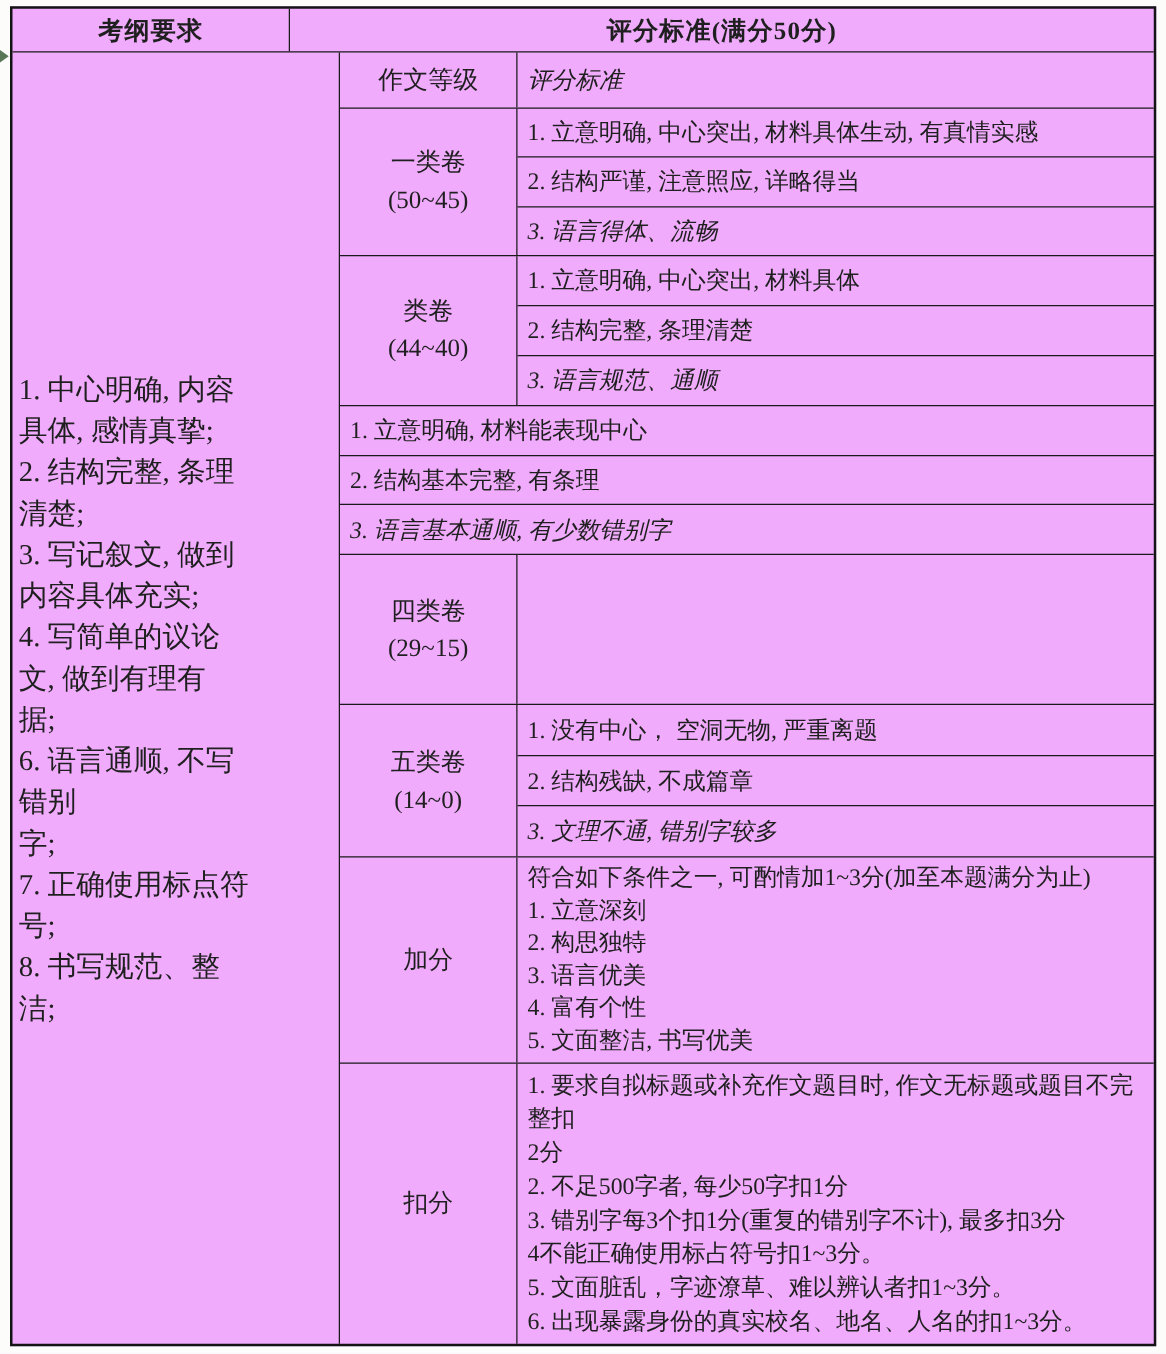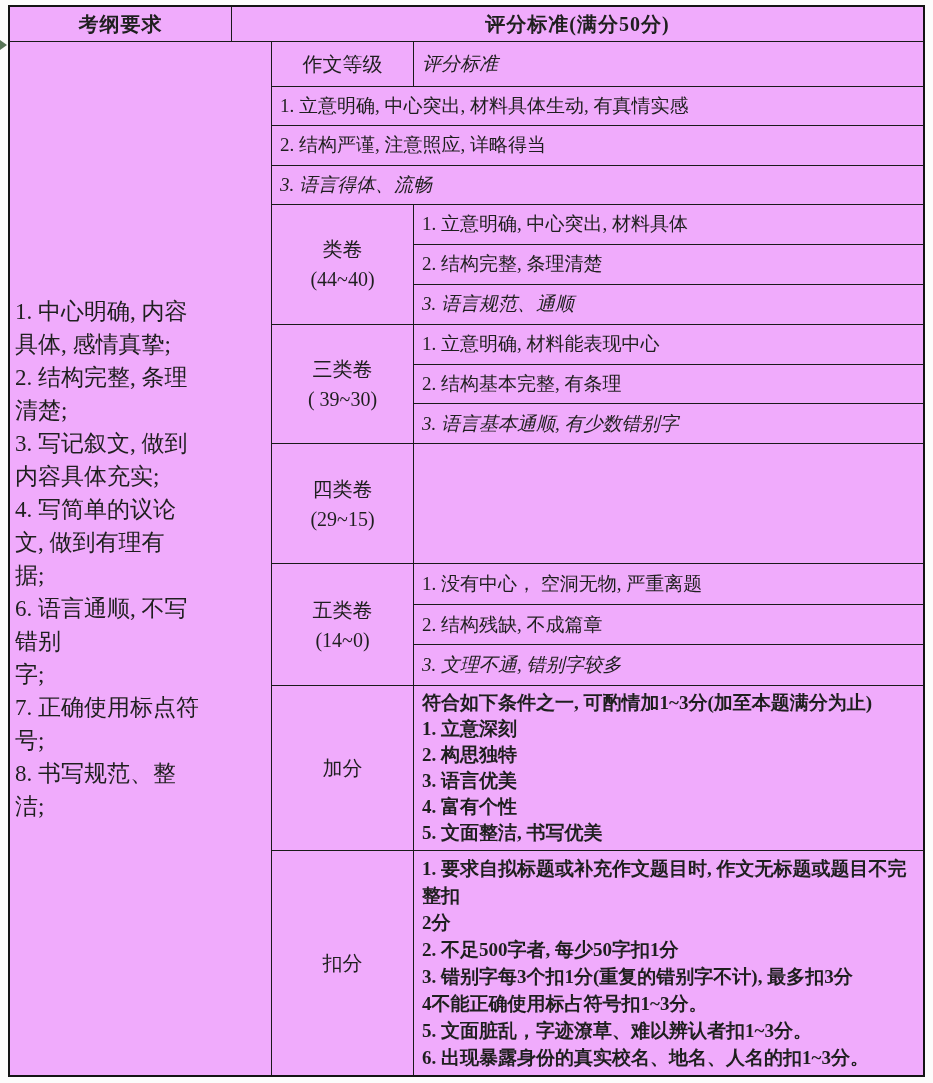--- a/index.html
+++ b/index.html
@@ -78,21 +78,21 @@
   .subheader-row .crit-cell { font-size: 19px; }
 
   .grade-row.h121 { height: 121px; }
   .grade-row.h123 { height: 123px; }
   .grade-row.h122 { height: 122px; }
   .grade-row.h125 { height: 125px; }
   .bonus-row { height: 168px; }
 
   .multi-cell {
     flex: 1; display: flex; align-items: flex-end;
-    padding: 4px 6px 4px 8px; min-width: 0; font-weight: bold;
+    padding: 4px 6px 4px 8px; min-width: 0;
   }
   .multi-text { white-space: pre-line; font-size: 19px; }
   .bonus-row .multi-text { line-height: 26px; }
   .deduct-row .multi-text { line-height: 27px; }
 </style>
 </head>
 <body>
 
 <div class="page">
   <div class="scan-artifact"></div>
@@ -128,44 +128,44 @@
       <div class="right-col">
 
         <div class="sub-row subheader-row">
           <div class="label-cell">作文等级</div>
           <div class="crit-col">
             <div class="crit-cell">评分标准</div>
           </div>
         </div>
 
         <div class="sub-row grade-row h121">
+          <div class="label-cell">
+            <div>一类卷</div>
+            <div>(50~45)</div>
+          </div>
           <div class="crit-col">
             <div class="crit-cell">1. 立意明确, 中心突出, 材料具体生动, 有真情实感</div>
             <div class="crit-cell">2. 结构严谨, 注意照应, 详略得当</div>
             <div class="crit-cell">3. 语言得体、流畅</div>
           </div>
         </div>
 
         <div class="sub-row grade-row h123">
           <div class="label-cell">
             <div>类卷</div>
             <div>(44~40)</div>
           </div>
           <div class="crit-col">
             <div class="crit-cell">1. 立意明确, 中心突出, 材料具体</div>
             <div class="crit-cell">2. 结构完整, 条理清楚</div>
             <div class="crit-cell">3. 语言规范、通顺</div>
           </div>
         </div>
 
         <div class="sub-row grade-row h122">
-          <div class="label-cell">
-            <div>三类卷</div>
-            <div>( 39~30)</div>
-          </div>
           <div class="crit-col">
             <div class="crit-cell">1. 立意明确, 材料能表现中心</div>
             <div class="crit-cell">2. 结构基本完整, 有条理</div>
             <div class="crit-cell">3. 语言基本通顺, 有少数错别字</div>
           </div>
         </div>
 
         <div class="sub-row grade-row h123">
           <div class="label-cell">
             <div>四类卷</div>

